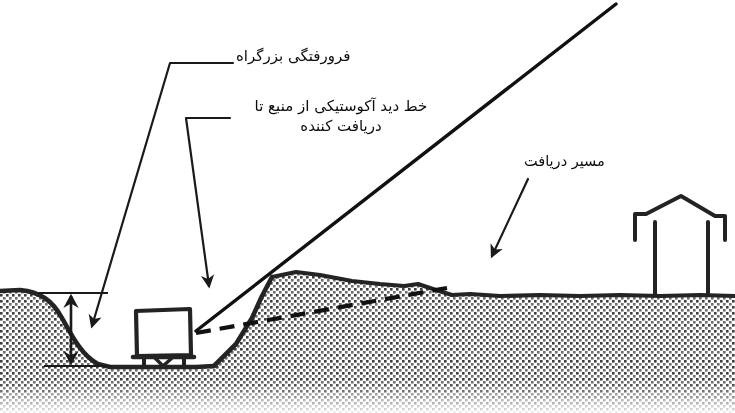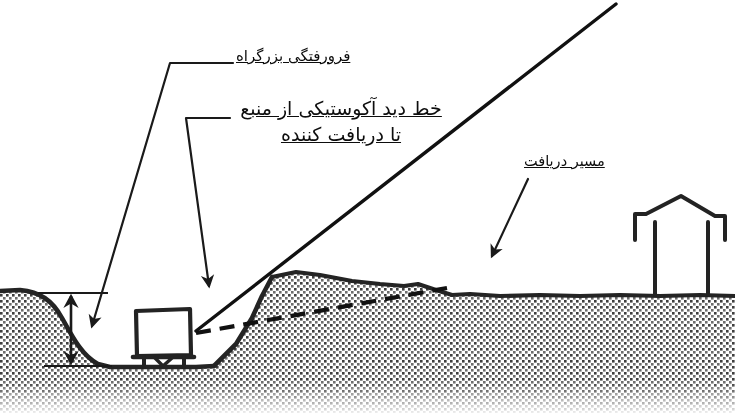--- a/index.html
+++ b/index.html
@@ -26,31 +26,30 @@
     display: block;
   }
   .lbl {
     position: absolute;
     direction: rtl;
     text-align: center;
     color: #0d0d0d;
     font-family: "DejaVu Sans", sans-serif;
     line-height: 1.35;
     white-space: nowrap;
-    text-decoration: underline;
   }
   #label-highway-cut {
     left: 236px;
     top: 46px;
     font-size: 15px;
   }
   #label-sight-line {
     left: 232px;
     top: 96px;
-    font-size: 19px;
+    font-size: 15px;
     white-space: normal;
     width: 218px;
   }
   #label-transmission-path {
     left: 524px;
     top: 152px;
     font-size: 14.5px;
   }
 </style>
 </head>

